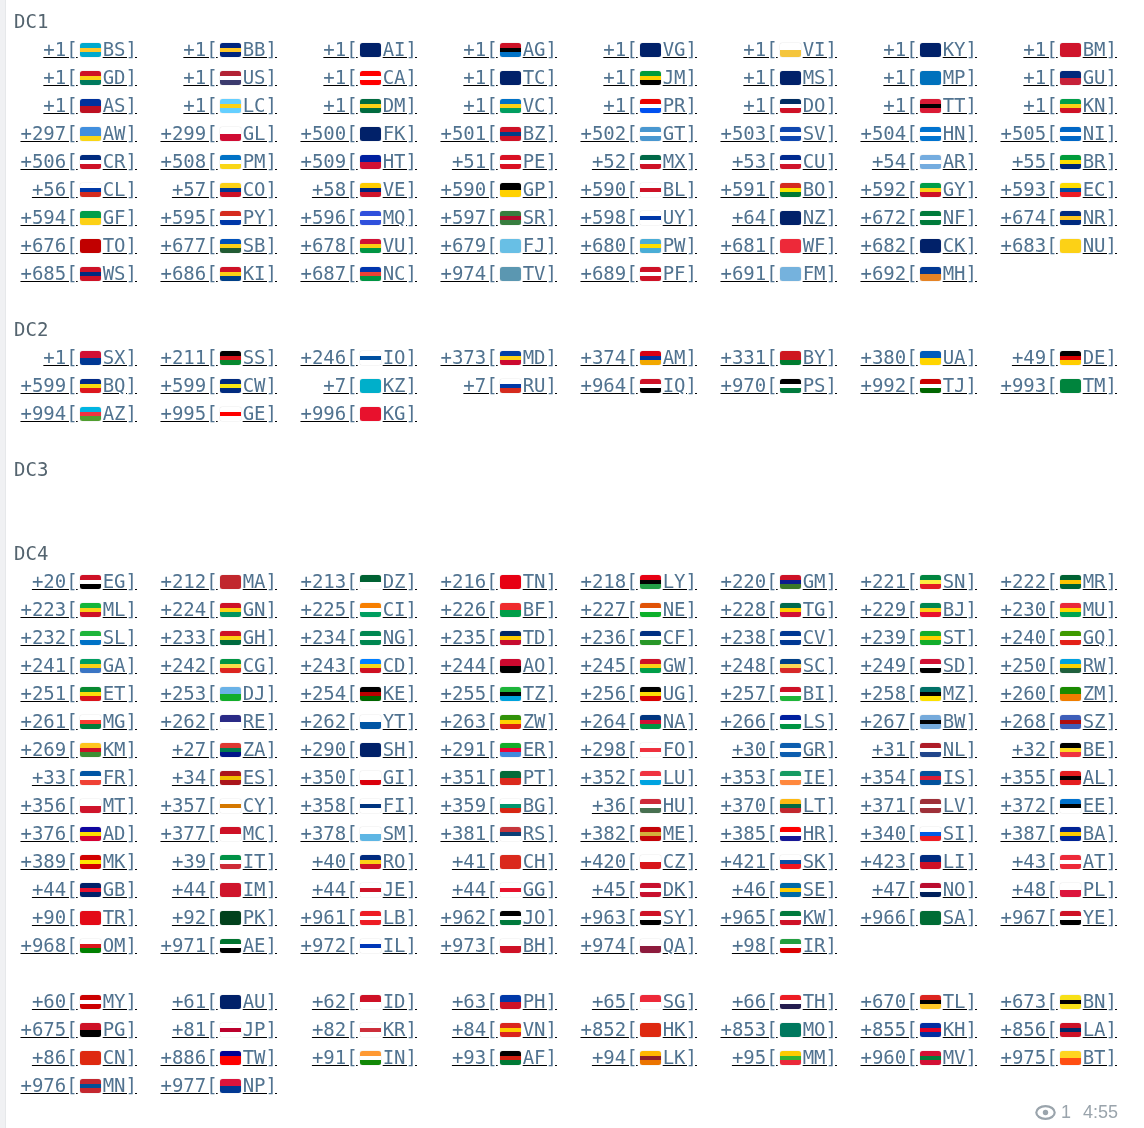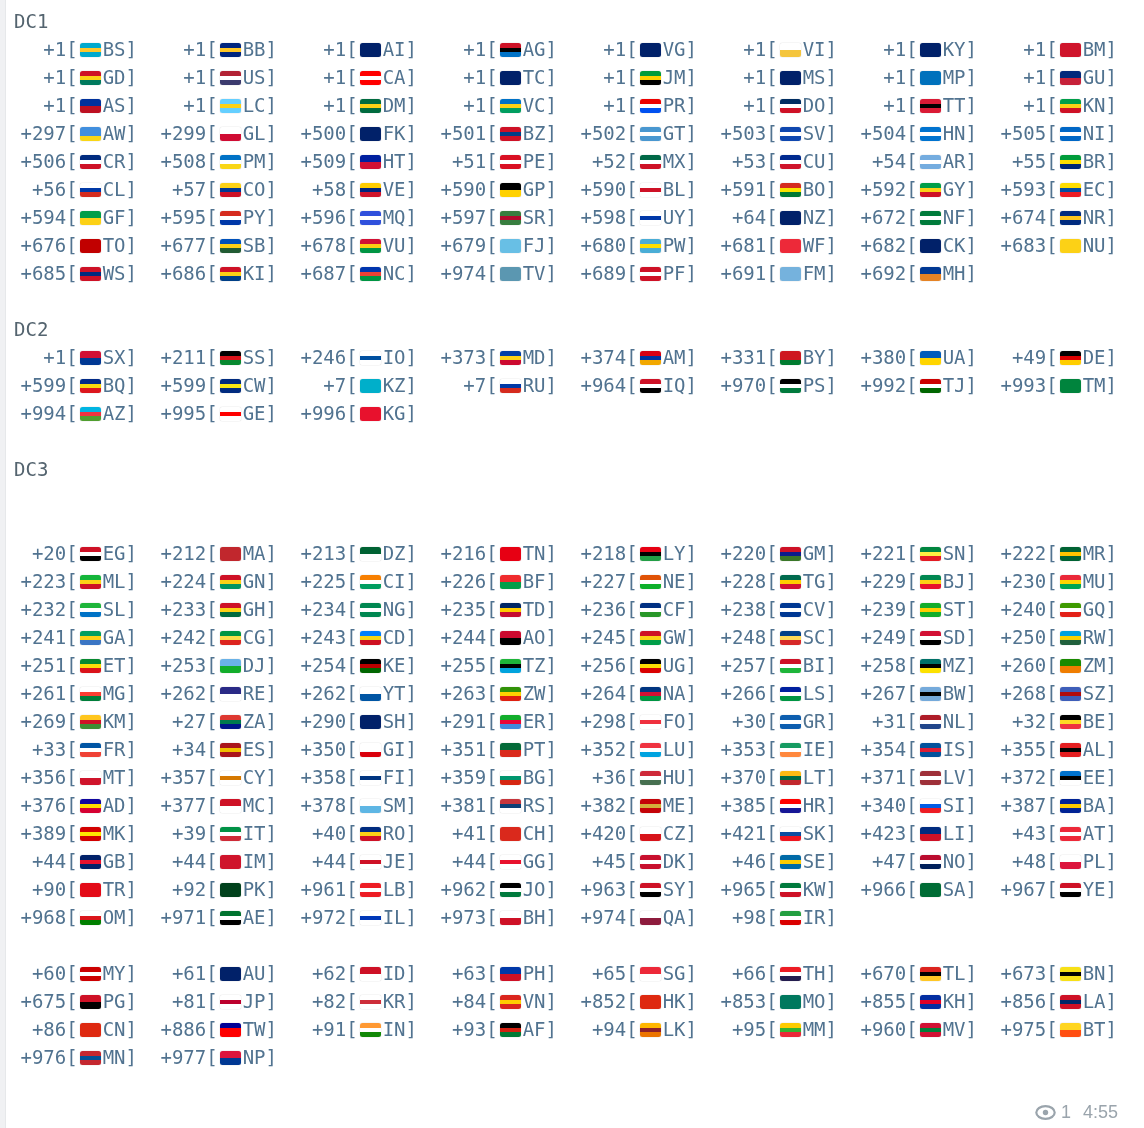--- a/index.html
+++ b/index.html
@@ -14,20 +14,21 @@
   }
   .wrap{padding:7px 6px 0 14px;}
   .section{margin-bottom:28px;}
   .sec-header{
     font-size:19px;line-height:28px;color:#54646f;
     white-space:pre;
   }
   .grid{
     display:grid;
     grid-template-columns:repeat(8,140px);
+    text-decoration:underline;
   }
   .grid.empty{min-height:28px;}
   .entry{
     text-align:right;
     padding-right:17px;
     font-size:19px;line-height:28px;
     color:#517390;
     white-space:nowrap;
     cursor:pointer;
   }
@@ -153,20 +154,21 @@
           <div class="entry" title="+994 AZ"><span class="t">+994[</span><span class="flag" style="background: linear-gradient(rgb(0, 181, 226) 0%, rgb(0, 181, 226) 33.3%, rgb(239, 51, 64) 33.3%, rgb(239, 51, 64) 66.7%, rgb(80, 158, 47) 66.7%, rgb(80, 158, 47) 100%);"></span><span class="t">AZ]</span></div>
           <div class="entry" title="+995 GE"><span class="t">+995[</span><span class="flag" style="background: linear-gradient(rgb(255, 255, 255) 0%, rgb(255, 255, 255) 33.3%, rgb(255, 0, 0) 33.3%, rgb(255, 0, 0) 66.7%, rgb(255, 255, 255) 66.7%, rgb(255, 255, 255) 100%);"></span><span class="t">GE]</span></div>
           <div class="entry" title="+996 KG"><span class="t">+996[</span><span class="flag" style="background: linear-gradient(rgb(232, 17, 45) 0%, rgb(232, 17, 45) 100%);"></span><span class="t">KG]</span></div>
         </div>
       </div>
       <div class="section">
         <div class="sec-header">DC3</div>
         <div class="grid empty"></div>
       </div>
       <div class="section">
+        <div class="sec-header">DC4</div>
         <div class="grid">
           <div class="entry" title="+20 EG"><span class="t">+20[</span><span class="flag" style="background: linear-gradient(rgb(206, 17, 38) 0%, rgb(206, 17, 38) 33.3%, rgb(255, 255, 255) 33.3%, rgb(255, 255, 255) 66.7%, rgb(0, 0, 0) 66.7%, rgb(0, 0, 0) 100%);"></span><span class="t">EG]</span></div>
           <div class="entry" title="+212 MA"><span class="t">+212[</span><span class="flag" style="background: linear-gradient(rgb(193, 39, 45) 0%, rgb(193, 39, 45) 100%);"></span><span class="t">MA]</span></div>
           <div class="entry" title="+213 DZ"><span class="t">+213[</span><span class="flag" style="background: linear-gradient(rgb(0, 98, 51) 0%, rgb(0, 98, 51) 50%, rgb(255, 255, 255) 50%, rgb(255, 255, 255) 100%);"></span><span class="t">DZ]</span></div>
           <div class="entry" title="+216 TN"><span class="t">+216[</span><span class="flag" style="background: linear-gradient(rgb(231, 0, 19) 0%, rgb(231, 0, 19) 100%);"></span><span class="t">TN]</span></div>
           <div class="entry" title="+218 LY"><span class="t">+218[</span><span class="flag" style="background: linear-gradient(rgb(231, 0, 19) 0%, rgb(231, 0, 19) 33.3%, rgb(0, 0, 0) 33.3%, rgb(0, 0, 0) 66.7%, rgb(35, 158, 70) 66.7%, rgb(35, 158, 70) 100%);"></span><span class="t">LY]</span></div>
           <div class="entry" title="+220 GM"><span class="t">+220[</span><span class="flag" style="background: linear-gradient(rgb(206, 17, 38) 0%, rgb(206, 17, 38) 33.3%, rgb(12, 28, 140) 33.3%, rgb(12, 28, 140) 66.7%, rgb(58, 119, 40) 66.7%, rgb(58, 119, 40) 100%);"></span><span class="t">GM]</span></div>
           <div class="entry" title="+221 SN"><span class="t">+221[</span><span class="flag" style="background: linear-gradient(rgb(0, 133, 63) 0%, rgb(0, 133, 63) 33.3%, rgb(253, 239, 66) 33.3%, rgb(253, 239, 66) 66.7%, rgb(227, 27, 35) 66.7%, rgb(227, 27, 35) 100%);"></span><span class="t">SN]</span></div>
           <div class="entry" title="+222 MR"><span class="t">+222[</span><span class="flag" style="background: linear-gradient(rgb(0, 98, 51) 0%, rgb(0, 98, 51) 33.3%, rgb(255, 196, 0) 33.3%, rgb(255, 196, 0) 66.7%, rgb(0, 98, 51) 66.7%, rgb(0, 98, 51) 100%);"></span><span class="t">MR]</span></div>
           <div class="entry" title="+223 ML"><span class="t">+223[</span><span class="flag" style="background: linear-gradient(rgb(20, 181, 58) 0%, rgb(20, 181, 58) 33.3%, rgb(252, 209, 22) 33.3%, rgb(252, 209, 22) 66.7%, rgb(206, 17, 38) 66.7%, rgb(206, 17, 38) 100%);"></span><span class="t">ML]</span></div>

